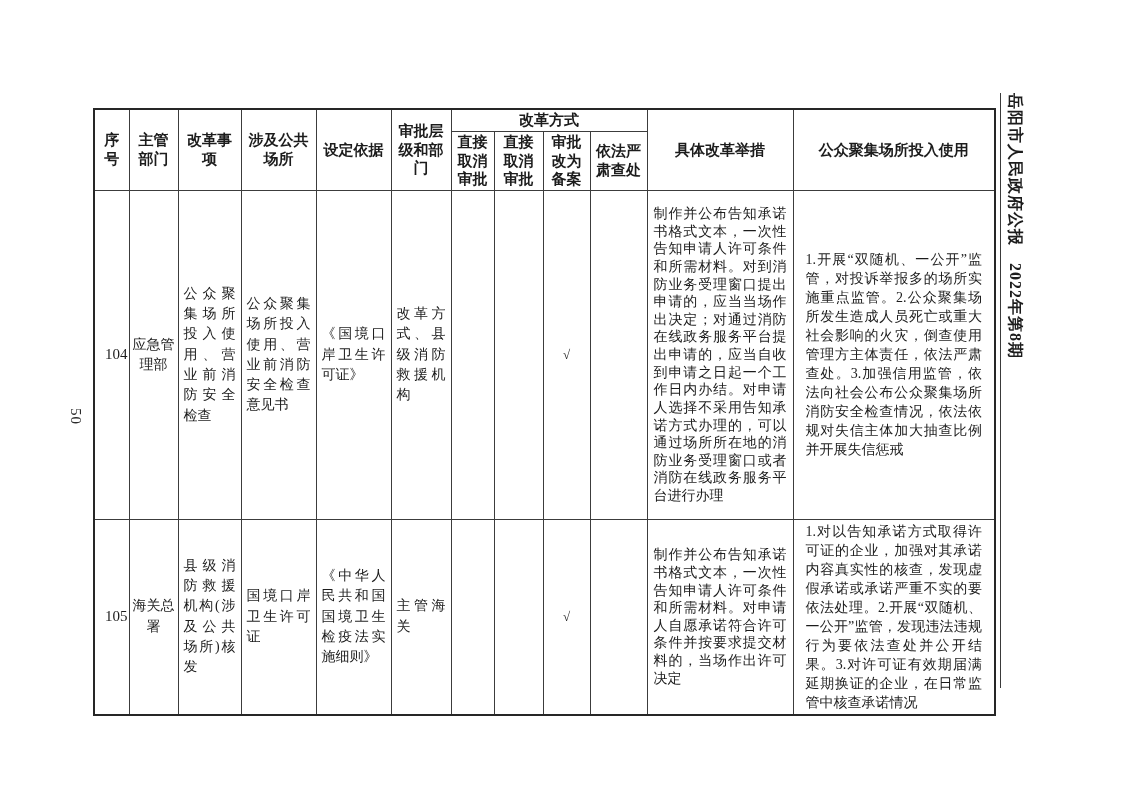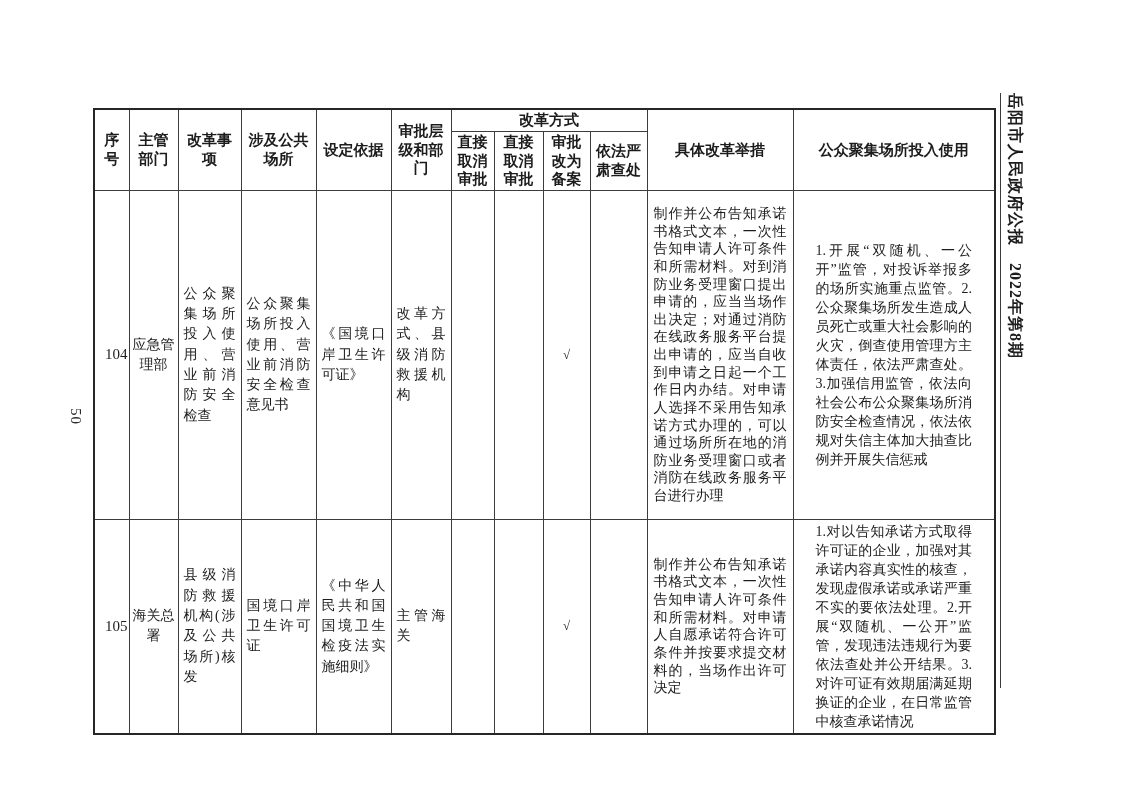--- a/index.html
+++ b/index.html
@@ -95,21 +95,21 @@
     text-justify:inter-character;
     font-size:14px;
     line-height:1.26;
     padding:14px 6px;
   }
   td.c-supervision{
     text-align:justify;
     text-justify:inter-character;
     font-size:14px;
     line-height:1.36;
-    padding:2px 22px;
+    padding:2px 12px;
   }
 </style>
 </head>
 <body>
 
 <div class="page">
 
   <div class="side-page-number">50</div>
 
   <div class="gazette-rule"></div>

